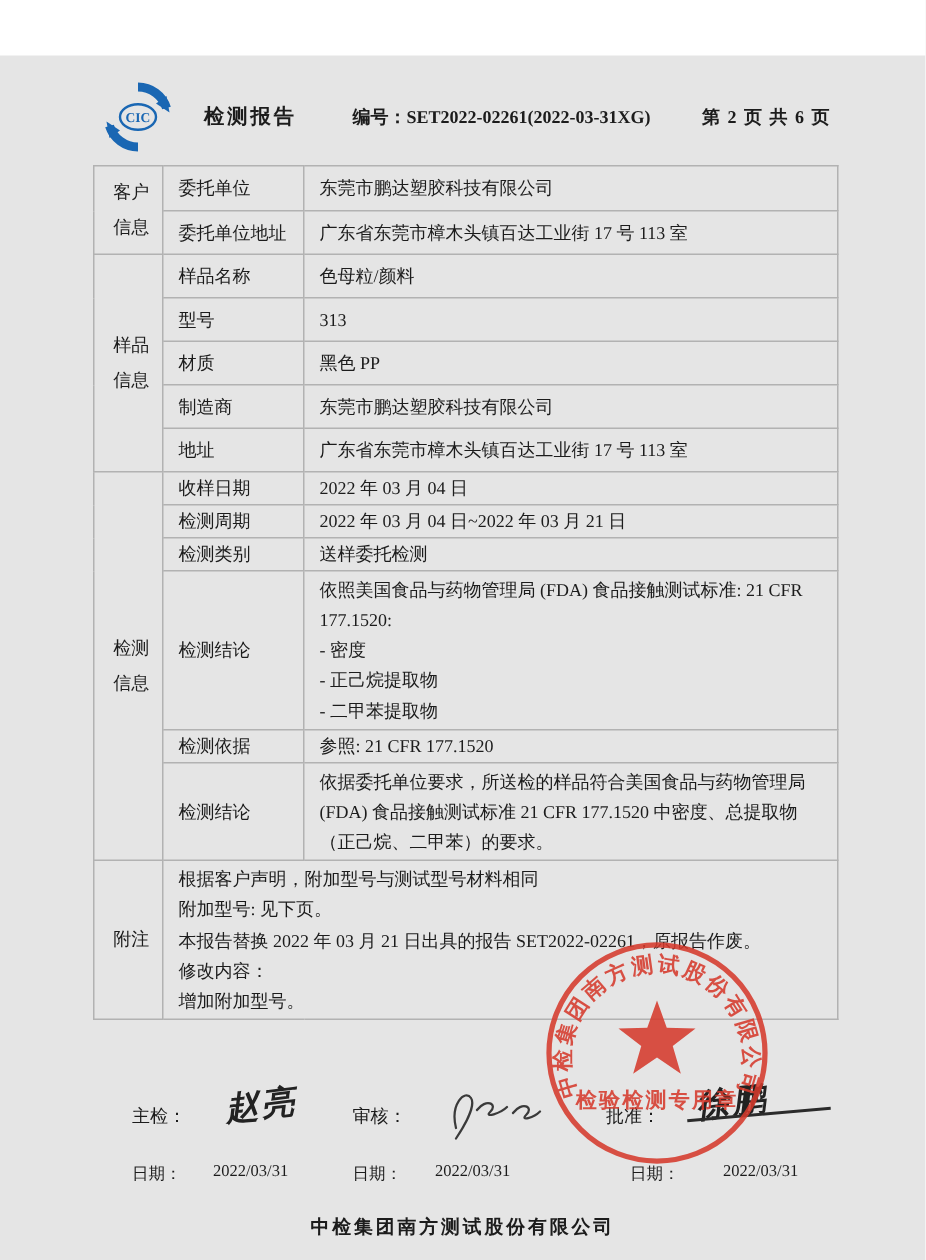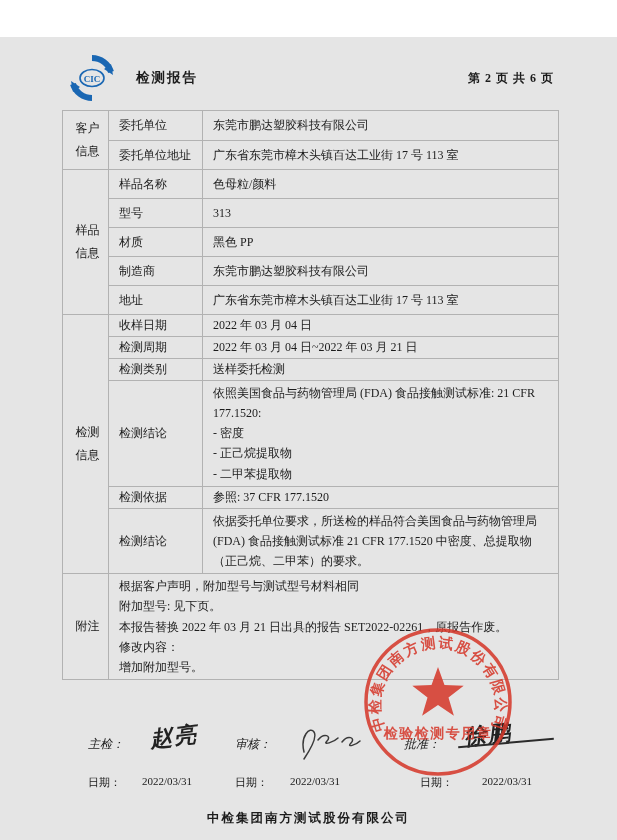--- a/index.html
+++ b/index.html
@@ -33,21 +33,21 @@
     text-align:center;padding:2px 2px;
     white-space:pre-line;line-height:1.9;
   }
   .h34{height:30px}.h33{height:29px}.h25{height:21px}.h23{height:19px}
   .h97{height:93px}.h46{height:42px}
   .ml{line-height:1.68;}
   .cell-lines div{line-height:1.68;}
   
   .sig-row{position:absolute;left:62px;top:683px;width:497px;height:46px;font-size:12px;}
   .date-row{position:absolute;left:62px;top:738px;width:497px;height:20px;font-size:11px;}
-  .sig-label{position:absolute;top:16px;font-style:italic;}
+  .sig-label{position:absolute;top:16px;}
   .sig-name{
     position:absolute;top:0;
     font-size:22px;font-style:italic;font-weight:bold;
     transform:rotate(-7deg);letter-spacing:2px;color:#222;
     white-space:nowrap;
   }
   .swash{position:absolute;width:96px;height:2px;background:#2b2b2b;transform:rotate(-5deg);}
   .date-label{position:absolute;top:0;}
   .date-val{position:absolute;top:0;}
   
@@ -65,20 +65,21 @@
 
   <svg class="logo" viewBox="0 0 48 48">
     <path d="M 24 4 A 20 20 0 0 1 43 18" fill="none" stroke="#1a67b3" stroke-width="6"></path>
     <path d="M 24 44 A 20 20 0 0 1 5 30" fill="none" stroke="#1a67b3" stroke-width="6"></path>
     <path d="M 43 10 L 45 21 L 36 15 Z" fill="#1a67b3"></path>
     <path d="M 5 38 L 3 27 L 12 33 Z" fill="#1a67b3"></path>
     <ellipse cx="24" cy="24" rx="12" ry="8.5" fill="none" stroke="#1a67b3" stroke-width="1.6"></ellipse>
     <text x="24" y="27.5" text-anchor="middle" font-size="9" font-weight="bold" fill="#1a67b3" font-family="Liberation Serif, serif">CIC</text>
   </svg>
   <div class="hdr-title">检测报告</div>
+  <div class="hdr-no"><span>编号：</span><span>SET2022-02261(2022-03-31XG)</span></div>
   <div class="hdr-page">第 2 页 共 6 页</div>
 
   <table class="report">
     <colgroup>
         <col style="width:46px">
         <col style="width:94px">
         <col>
       </colgroup>
     <tbody>
 
@@ -134,21 +135,21 @@
         <td>检测结论</td>
         <td class="cell-lines">
           <div>依照美国食品与药物管理局 (FDA) 食品接触测试标准: 21 CFR 177.1520:</div>
           <div>- 密度</div>
           <div>- 正己烷提取物</div>
           <div>- 二甲苯提取物</div>
         </td>
       </tr>
       <tr class="h23">
         <td>检测依据</td>
-        <td>参照: 37 CFR 177.1520</td>
+        <td>参照: 21 CFR 177.1520</td>
       </tr>
       <tr class="h46">
         <td>检测结论</td>
         <td class="ml">依据委托单位要求，所送检的样品符合美国食品与药物管理局 (FDA) 食品接触测试标准 21 CFR 177.1520 中密度、总提取物（正己烷、二甲苯）的要求。</td>
       </tr>
 
       <tr class="h97">
         <td class="sec">附注</td>
         <td colspan="2" class="cell-lines">
           <div>根据客户声明，附加型号与测试型号材料相同</div>

